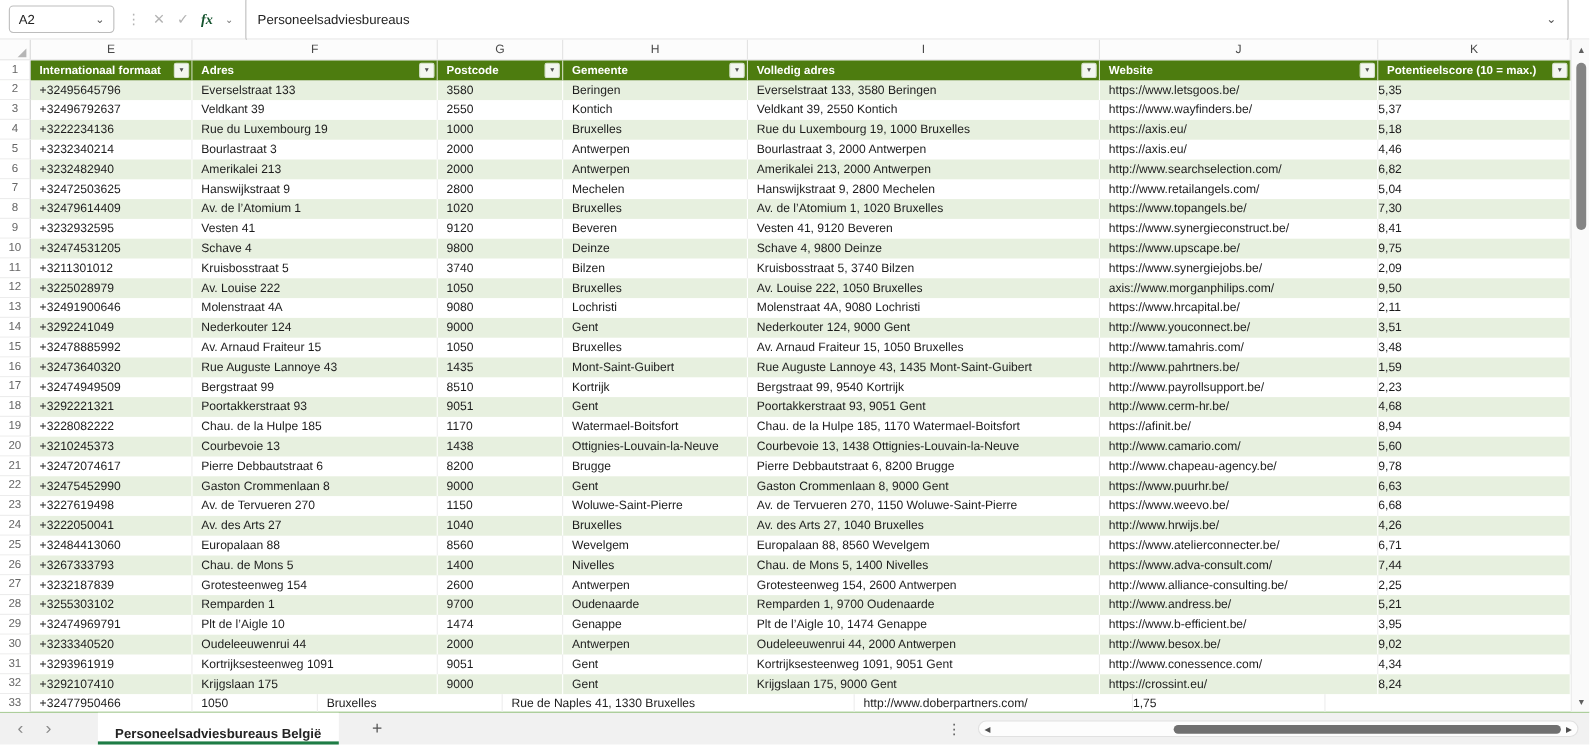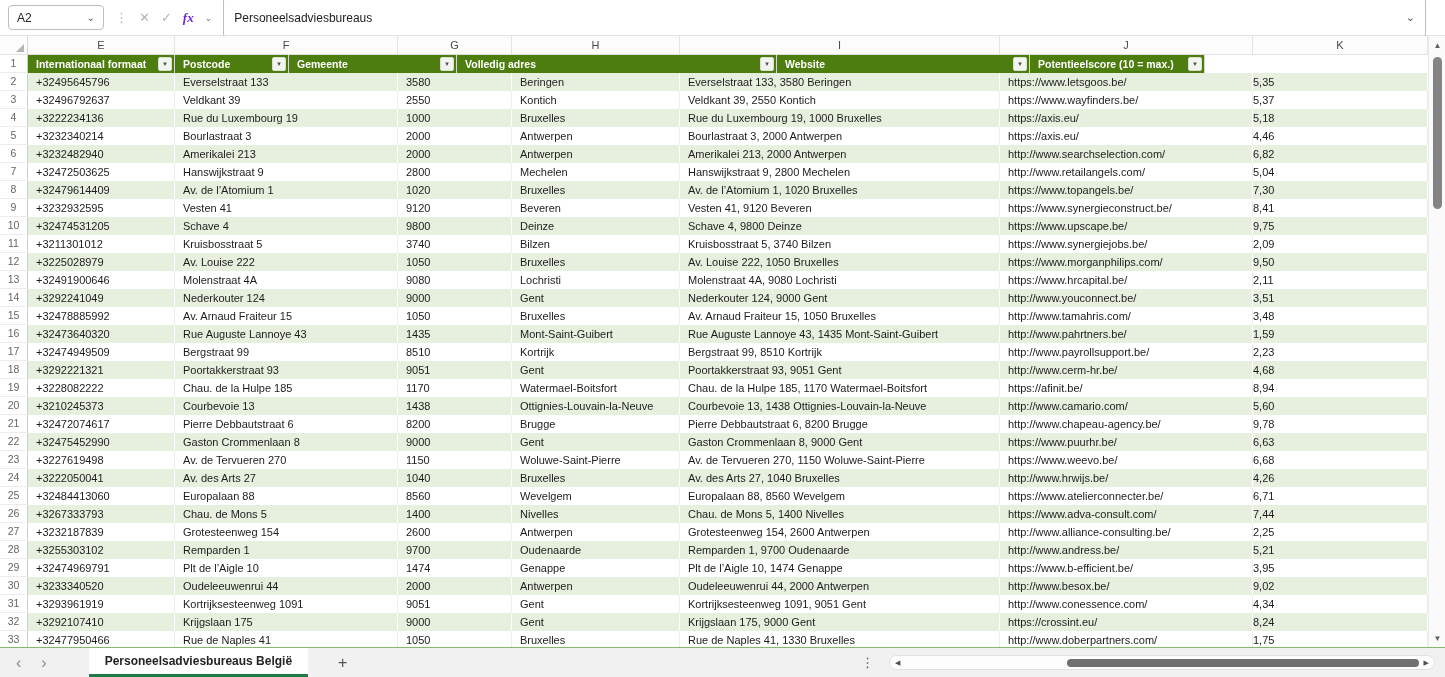--- a/index.html
+++ b/index.html
@@ -8,21 +8,21 @@
   .app { width:1445px; height:677px; display:flex; flex-direction:column; position:relative; }
 
   
   .formula-bar { height:36px; background:#fff; display:flex; align-items:center;
                  border-bottom:1px solid #e4e4e4; flex:0 0 auto; }
   .name-box { margin-left:8px; width:96px; height:25px; border:1px solid #bdbdbd; border-radius:4px;
               display:flex; align-items:center; padding:0 8px; font-size:12px; color:#222;justify-content:center; }
   .name-box .chev { margin-left:auto; font-size:10px; color:#555; }
   .icon-strip { display:flex; align-items:center; gap:11px; padding:0 11px; }
   .i-gray { color:#b3b3b3; font-size:13px; }
-  .i-fx { color:#6d28d9; font-size:13px; font-weight:bold; font-style:italic;
+  .i-fx { color:#14532d; font-size:13px; font-weight:bold; font-style:italic;
           font-family:"Liberation Serif", serif; }
   .i-chev-sm { color:#777; font-size:9px; }
   .formula-input { flex:1; height:41px; border:1px solid #bdbdbd; border-radius:4px; margin-right:19px;
                    display:flex; align-items:center; padding:16px 10px; font-size:12px; color:#222; }
   .formula-input .chev { margin-left:auto; font-size:11px; color:#555; }
 
   
   .sheet { flex:1 1 auto; position:relative; border-bottom:1px solid #86b86a; overflow:hidden; }
   .col-letters { height:19px; display:flex; background:#fcfcfc; border-bottom:1px solid #e0e0e0; }
   .corner { width:28px; flex:0 0 auto; border-right:1px solid #d9d9d9; position:relative; }
@@ -62,21 +62,21 @@
   .v-scroll .thumb { position:absolute; top:21px; left:4px; width:9px; height:152px;
                      background:#848484; border-radius:5px; }
   .v-scroll .arr-dn { position:absolute; bottom:4px; left:0; width:17px; text-align:center;
                       font-size:8px; color:#5f5f5f; }
 
   
   .tab-bar { height:29px; flex:0 0 auto; background:#f1f1f1; display:flex; align-items:center;
              position:relative; }
   .nav-arrows { display:flex; gap:20px; margin-left:16px; color:#8a8a8a; font-size:16px; line-height:1; }
   .sheet-tab { margin-left:42px; height:29px; background:#fff; padding:0 16px; display:flex;
-               align-items:center; font-size:12px; font-weight:bold; color:#232323;
+               align-items:flex-end; font-size:12px; font-weight:bold; color:#232323;
                border-bottom:3px solid #1e7c45; }
   .add-sheet { margin-left:30px; font-size:16px; color:#555; }
   .tab-dots { margin-left:auto; color:#555; font-size:13px; letter-spacing:1px; }
   .h-track { width:546px; height:15px; background:#fdfdfd; border:1px solid #e1e1e1;
              border-radius:8px; margin:0 10px 0 14px; position:relative; }
   .h-track .arr-l { position:absolute; left:5px; top:3px; font-size:7px; color:#4f4f4f; }
   .h-track .arr-r { position:absolute; right:5px; top:3px; font-size:7px; color:#4f4f4f; }
   .h-track .thumb { position:absolute; left:177px; top:3px; width:352px; height:8px;
                     background:#707070; border-radius:4px; }
 </style>
@@ -120,20 +120,26 @@
 
     <div class="grid-body">
       <div class="header-row">
         <div class="gutter-cell">1</div>
         <div class="hcell c0">
           <span>Internationaal formaat</span>
           <span class="filter-btn">
               <span>▼</span>
             </span>
         </div>
+        <div class="hcell c1">
+          <span>Adres</span>
+          <span class="filter-btn">
+              <span>▼</span>
+            </span>
+        </div>
         <div class="hcell c2">
           <span>Postcode</span>
           <span class="filter-btn">
               <span>▼</span>
             </span>
         </div>
         <div class="hcell c3">
           <span>Gemeente</span>
           <span class="filter-btn">
               <span>▼</span>
@@ -259,21 +265,21 @@
           <div class="cell c5">https://www.synergiejobs.be/</div>
           <div class="cell c6 score">2,09</div>
         </div>
         <div class="row band">
           <div class="gutter-cell">12</div>
           <div class="cell c0">+3225028979</div>
           <div class="cell c1">Av. Louise 222</div>
           <div class="cell c2">1050</div>
           <div class="cell c3">Bruxelles</div>
           <div class="cell c4">Av. Louise 222, 1050 Bruxelles</div>
-          <div class="cell c5">https://www.morganphilips.com/</div>
+          <div class="cell c5">axis://www.morganphilips.com/</div>
           <div class="cell c6 score">9,50</div>
         </div>
         <div class="row">
           <div class="gutter-cell">13</div>
           <div class="cell c0">+32491900646</div>
           <div class="cell c1">Molenstraat 4A</div>
           <div class="cell c2">9080</div>
           <div class="cell c3">Lochristi</div>
           <div class="cell c4">Molenstraat 4A, 9080 Lochristi</div>
           <div class="cell c5">https://www.hrcapital.be/</div>
@@ -308,21 +314,21 @@
           <div class="cell c4">Rue Auguste Lannoye 43, 1435 Mont-Saint-Guibert</div>
           <div class="cell c5">http://www.pahrtners.be/</div>
           <div class="cell c6 score">1,59</div>
         </div>
         <div class="row">
           <div class="gutter-cell">17</div>
           <div class="cell c0">+32474949509</div>
           <div class="cell c1">Bergstraat 99</div>
           <div class="cell c2">8510</div>
           <div class="cell c3">Kortrijk</div>
-          <div class="cell c4">Bergstraat 99, 8510 Kortrijk</div>
+          <div class="cell c4">Bergstraat 99, 9540 Kortrijk</div>
           <div class="cell c5">http://www.payrollsupport.be/</div>
           <div class="cell c6 score">2,23</div>
         </div>
         <div class="row band">
           <div class="gutter-cell">18</div>
           <div class="cell c0">+3292221321</div>
           <div class="cell c1">Poortakkerstraat 93</div>
           <div class="cell c2">9051</div>
           <div class="cell c3">Gent</div>
           <div class="cell c4">Poortakkerstraat 93, 9051 Gent</div>
@@ -465,21 +471,20 @@
           <div class="cell c1">Krijgslaan 175</div>
           <div class="cell c2">9000</div>
           <div class="cell c3">Gent</div>
           <div class="cell c4">Krijgslaan 175, 9000 Gent</div>
           <div class="cell c5">https://crossint.eu/</div>
           <div class="cell c6 score">8,24</div>
         </div>
         <div class="row">
           <div class="gutter-cell">33</div>
           <div class="cell c0">+32477950466</div>
-          <div class="cell c1">Rue de Naples 41</div>
           <div class="cell c2">1050</div>
           <div class="cell c3">Bruxelles</div>
           <div class="cell c4">Rue de Naples 41, 1330 Bruxelles</div>
           <div class="cell c5">http://www.doberpartners.com/</div>
           <div class="cell c6 score">1,75</div>
         </div>
       </div>
 
     <div class="v-scroll">
       <div class="arr-up">▲</div>

